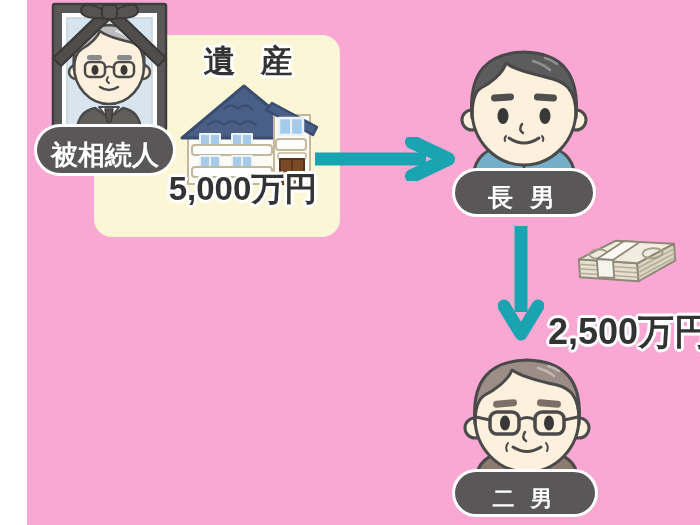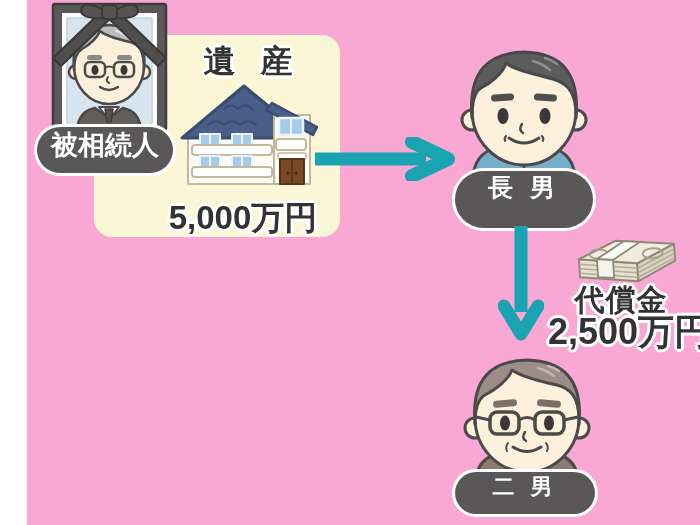--- a/index.html
+++ b/index.html
@@ -18,32 +18,32 @@
   }
 
   
   .outlined {
     position:absolute; color:#333333; font-weight:bold; white-space:nowrap;
     text-shadow:
       -3px 0 0 #fff, 3px 0 0 #fff, 0 -3px 0 #fff, 0 3px 0 #fff,
       -2px -2px 0 #fff, 2px -2px 0 #fff, -2px 2px 0 #fff, 2px 2px 0 #fff;
   }
   .estate-title { left:225px; top:40px; transform:translateX(-50%); font-size:32px; letter-spacing:8px; }
-  .estate-amount { left:216px; top:196px; transform:translateX(-50%); font-size:33px; }
+  .estate-amount { left:216px; top:167px; transform:translateX(-50%); font-size:33px; }
   .comp-label  { left:594px; top:280px; transform:translateX(-50%); font-size:30px; letter-spacing:1px; }
   .comp-amount { left:602px; top:308px; transform:translateX(-50%); font-size:36px; }
 
   
   .pill {
-    position:absolute; display:flex; align-items:flex-start; justify-content:center;
+    position:absolute; display:flex; align-items:flex-end; justify-content:center;
     background:#595757; color:#ffffff; font-weight:bold;
     border-radius:999px; box-shadow:0 0 0 3px #ffffff; white-space:nowrap;
   }
   .pill-decedent { left:10px;  top:127px; width:136px; height:46px; font-size:27px; }
-  .pill-eldest   { left:428px; top:171px; width:138px; height:57px; font-size:25px; letter-spacing:5px; }
+  .pill-eldest   { left:428px; top:171px; width:138px; height:43px; font-size:25px; letter-spacing:5px; }
   .pill-second   { left:428px; top:472px; width:140px; height:42px; font-size:22px; letter-spacing:5px; }
 
   svg { display:block; }
 </style>
 </head>
 <body>
 
 <div class="stage">
 
   <div class="abs estate-box"></div>
@@ -171,21 +171,20 @@
       <path d="M 68,34 L 106,17 L 106,34 L 68,52 Z" fill="#dbd4c0" stroke="#8e8878" stroke-width="2"></path>
       <path d="M 68,39 L 106,22 M 68,43.5 L 106,26.5 M 68,48 L 106,31" stroke="#b3ac98" stroke-width="1.5"></path>
       <path d="M 10,26 L 48,10 L 106,17 L 68,34 Z" fill="#f1ecdf" stroke="#8e8878" stroke-width="2"></path>
       <ellipse cx="30" cy="22" rx="9" ry="4.5" fill="none" stroke="#a4a08a" stroke-width="2"></ellipse>
       <ellipse cx="84" cy="25" rx="10" ry="5" fill="none" stroke="#a4a08a" stroke-width="2"></ellipse>
       <path d="M 56,11 L 72,13 L 44,29 L 28,27 Z" fill="#fbfaf5" stroke="#8e8878" stroke-width="1.8"></path>
       <path d="M 28,27 L 44,29 L 44,47 L 28,45 Z" fill="#f4f3ec" stroke="#8e8878" stroke-width="1.8"></path>
     </g>
   </svg>
 
-  <div class="outlined comp-label">代償金</div>
   <div class="outlined comp-amount">2,500万円</div>
 
   <svg class="abs" style="left:433px; top:350px;" width="134" height="128" viewBox="0 0 134 128">
     <g stroke-linecap="round" stroke-linejoin="round">
       <path d="M 16,128 C 18,112 28,104 46,102 L 67,120 L 88,102 C 106,104 116,112 118,128 Z" fill="#8d7b6f" stroke="#4a4a4a" stroke-width="3"></path>
       <path d="M 52,102 L 67,122 L 82,102 Z" fill="#ffffff" stroke="#4a4a4a" stroke-width="2.5"></path>
       <path d="M 62,106 L 72,106 L 74,115 L 67,123 L 60,115 Z" fill="#c08ebd" stroke="#4a4a4a" stroke-width="2"></path>
       <path d="M 50,103 L 60,113" fill="none" stroke="#6e5f54" stroke-width="2.5"></path>
       <path d="M 84,103 L 74,113" fill="none" stroke="#6e5f54" stroke-width="2.5"></path>
       <circle cx="15" cy="78" r="10" fill="#fdf0dc" stroke="#4a4a4a" stroke-width="3"></circle>

